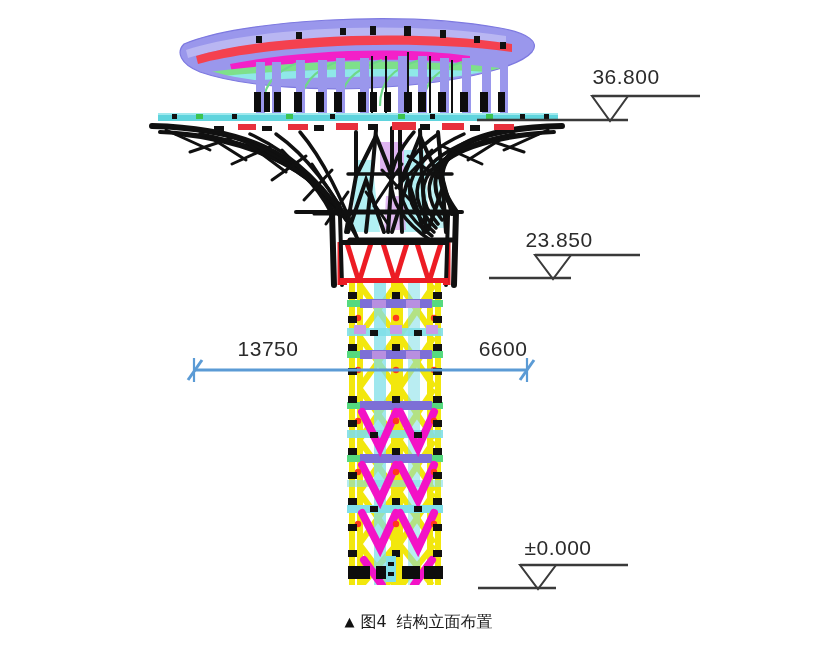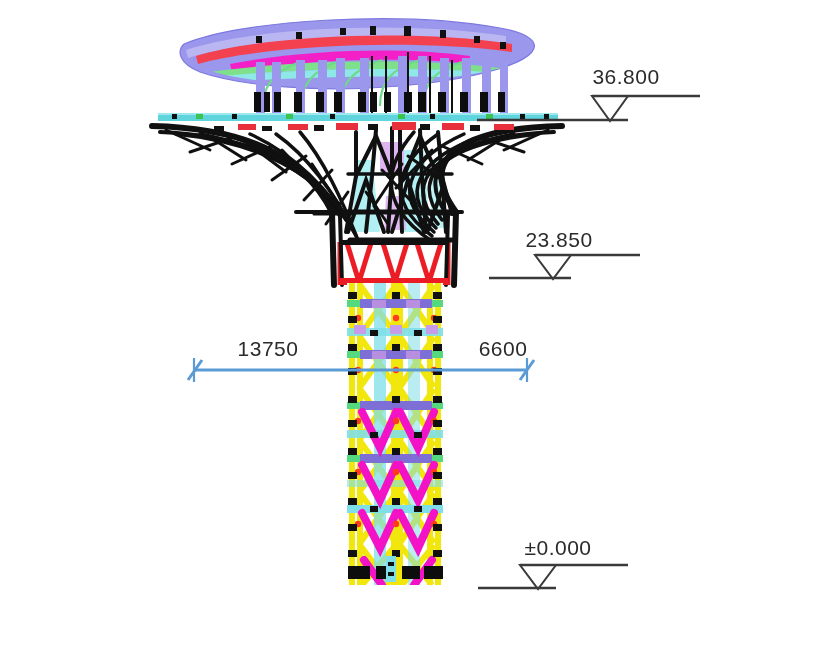--- a/index.html
+++ b/index.html
@@ -471,14 +471,17 @@
 
     <g>
       <line x1="520" y1="565" x2="628" y2="565" stroke="#3a3a3a" stroke-width="2.6"></line>
       <line x1="478" y1="588" x2="556" y2="588" stroke="#3a3a3a" stroke-width="2.6"></line>
       <path d="M520,565 L556,565 L538,589 Z" fill="none" stroke="#3a3a3a" stroke-width="2"></path>
       <text class="lvl-text" x="558" y="555" text-anchor="middle">±0.000</text>
     </g>
 
   </svg>
 
+  <div class="caption-wrap">
+    <span class="caption-tri">▲</span><span class="caption-num">图4</span><span>结构立面布置</span>
+  </div>
 
 </div>
 
 </body></html>

